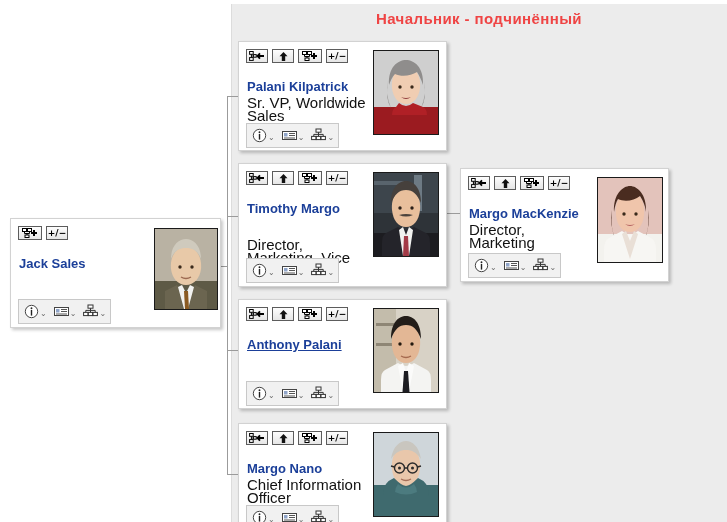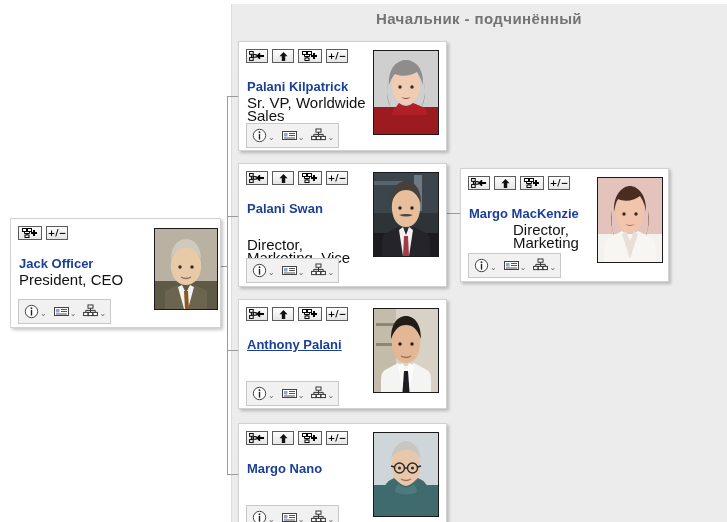--- a/index.html
+++ b/index.html
@@ -12,21 +12,21 @@
   .root{position:relative;width:727px;height:522px;}
 
   
   .panel{
     position:absolute;left:231px;top:4px;width:496px;height:518px;
     background:#ececec;
   }
   .panel-title{
     position:absolute;left:231px;top:10px;width:496px;
     text-align:center;
-    font-size:15px;font-weight:bold;color:#737373;
+    font-size:15px;font-weight:bold;color:#ef4444;
     letter-spacing:.4px;
   }
 
   
   .conn{position:absolute;background:#9b9b9b;}
   .conn-v{width:1px;}
   .conn-h{height:1px;}
 
   
   .card{
@@ -138,22 +138,21 @@
             <path d="M5 5.5 V7.5" stroke="#000"></path>
             <rect x="3" y="7" width="4" height="2.5" fill="#fff" stroke="#000"></rect>
             <path d="M12 2 V8 M9 5 H15" stroke="#000" stroke-width="2"></path>
           </svg>
         </div>
         <div class="tbtn">
           <span class="pm">+/−</span>
         </div>
       </div>
 
-      <div class="cname" style="top:37px;">Jack Officer</div>
-      <div class="ctitle" style="top:54px;">President, CEO</div>
+      <div class="cname" style="top:37px;">Jack Sales</div>
 
       <div class="photo" style="left:143px;top:9px;width:62px;height:80px;">
         <svg width="62" height="80" viewBox="0 0 62 80">
           <rect width="62" height="80" fill="#b9b2a3"></rect>
           <rect y="52" width="62" height="28" fill="#5e5a46"></rect>
           <path d="M31 18 c12 0 16 12 15 22 c-1 9 -7 16 -15 16 c-8 0 -14 -7 -15 -16 c-1 -10 3 -22 15 -22z" fill="#e8c9a8"></path>
           <path d="M16 30 c0 -14 8 -20 15 -20 c7 0 15 6 15 20 c-3 -8 -8 -11 -15 -11 c-7 0 -12 3 -15 11z" fill="#cfcabd"></path>
           <path d="M22 56 L31 70 L40 56 L52 62 L52 80 L10 80 L10 62z" fill="#6b6550"></path>
           <path d="M27 56 L31 64 L35 56 L39 58 L33 80 L29 80 L23 58z" fill="#f2f2f0"></path>
           <path d="M29 62 L33 62 L34 80 L30 80z" fill="#8a5a22"></path>
@@ -315,21 +314,21 @@
             <path d="M5 5.5 V7.5" stroke="#000"></path>
             <rect x="3" y="7" width="4" height="2.5" fill="#fff" stroke="#000"></rect>
             <path d="M12 2 V8 M9 5 H15" stroke="#000" stroke-width="2"></path>
           </svg>
         </div>
         <div class="tbtn">
           <span class="pm">+/−</span>
         </div>
       </div>
 
-      <div class="cname" style="top:37px;">Palani Swan</div>
+      <div class="cname" style="top:37px;">Timothy Margo</div>
       <div class="ctitle" style="top:54px;margin-top:20px;">Director, Marketing, Vice President</div>
 
       <div class="photo" style="left:134px;top:8px;width:64px;height:83px;">
         <svg width="64" height="83" viewBox="0 0 64 83">
           <rect width="64" height="83" fill="#2e3338"></rect>
           <rect x="0" y="0" width="64" height="40" fill="#3d454c"></rect>
           <rect x="40" y="2" width="8" height="36" fill="#6d7a84"></rect>
           <rect x="0" y="8" width="30" height="4" fill="#59646d"></rect>
           <rect y="60" width="64" height="23" fill="#1c1c20"></rect>
           <path d="M32 16 c11 0 15 11 14 21 c-1 10 -6 17 -14 17 c-8 0 -13 -7 -14 -17 c-1 -10 3 -21 14 -21z" fill="#e8bf9c"></path>
@@ -498,20 +497,21 @@
             <rect x="3" y="7" width="4" height="2.5" fill="#fff" stroke="#000"></rect>
             <path d="M12 2 V8 M9 5 H15" stroke="#000" stroke-width="2"></path>
           </svg>
         </div>
         <div class="tbtn">
           <span class="pm">+/−</span>
         </div>
       </div>
 
       <div class="cname" style="top:37px;">Margo Nano</div>
+      <div class="ctitle" style="top:54px;">Chief Information Officer</div>
 
       <div class="photo" style="left:134px;top:8px;width:64px;height:83px;">
         <svg width="64" height="83" viewBox="0 0 64 83">
           <rect width="64" height="83" fill="#cfd6da"></rect>
           <rect y="52" width="64" height="31" fill="#3f6a6e"></rect>
           <path d="M32 14 c11 0 15 11 14 22 c-1 10 -6 17 -14 17 c-8 0 -13 -7 -14 -17 c-1 -11 3 -22 14 -22z" fill="#e9c7ab"></path>
           <path d="M17 26 c2 -13 9 -18 15 -18 c6 0 13 5 15 18 c-5 -7 -9 -9 -15 -9 c-6 0 -10 2 -15 9z" fill="#c9c6bf"></path>
           <path d="M20 45 q8 8 12 8 q4 0 12 -8 q5 2 8 6 q3 4 3 12 v20 H9 v-20 q0 -8 3 -12 q3 -4 8 -6z" fill="#3f6a6e"></path>
           <path d="M24 51 q8 7 16 0 q3 4 3 8 q-11 5 -22 0 q0 -4 3 -8z" fill="#4c7b7f"></path>
           <g fill="none" stroke="#2b2b2b" stroke-width="1.4">
@@ -590,21 +590,21 @@
             <rect x="3" y="7" width="4" height="2.5" fill="#fff" stroke="#000"></rect>
             <path d="M12 2 V8 M9 5 H15" stroke="#000" stroke-width="2"></path>
           </svg>
         </div>
         <div class="tbtn">
           <span class="pm">+/−</span>
         </div>
       </div>
 
       <div class="cname" style="top:37px;text-align:center;">Margo MacKenzie</div>
-      <div class="ctitle" style="top:54px;margin-left:44px;">Director, Marketing</div>
+      <div class="ctitle" style="top:54px;">Director, Marketing</div>
 
       <div class="photo" style="left:136px;top:8px;width:64px;height:84px;">
         <svg width="64" height="84" viewBox="0 0 64 84">
           <rect width="64" height="84" fill="#e3c3bb"></rect>
           <rect y="56" width="64" height="28" fill="#f3f2ee"></rect>
           <path d="M32 15 c11 0 15 11 14 22 c-1 10 -6 17 -14 17 c-8 0 -13 -7 -14 -17 c-1 -11 3 -22 14 -22z" fill="#f0c5ab"></path>
           <path d="M16 34 c-1 -18 9 -26 16 -26 c7 0 17 8 16 26 c-1 -8 -4 -13 -6 -16 c-6 5 -16 6 -22 3 c-2 3 -3 7 -4 13z" fill="#4a2c20"></path>
           <path d="M14 32 q-2 20 4 30 q-7 -15 -4 -30z M50 32 q2 20 -4 30 q7 -15 4 -30z" fill="#4a2c20"></path>
           <path d="M24 53 q8 7 16 0 l13 7 q5 3 5 11 v13 H6 v-13 q0 -8 5 -11z" fill="#f7f6f3"></path>
           <path d="M28 53 l4 10 l4 -10 l4 3 l-8 25 l-8 -25z" fill="#e9dfd6"></path>

